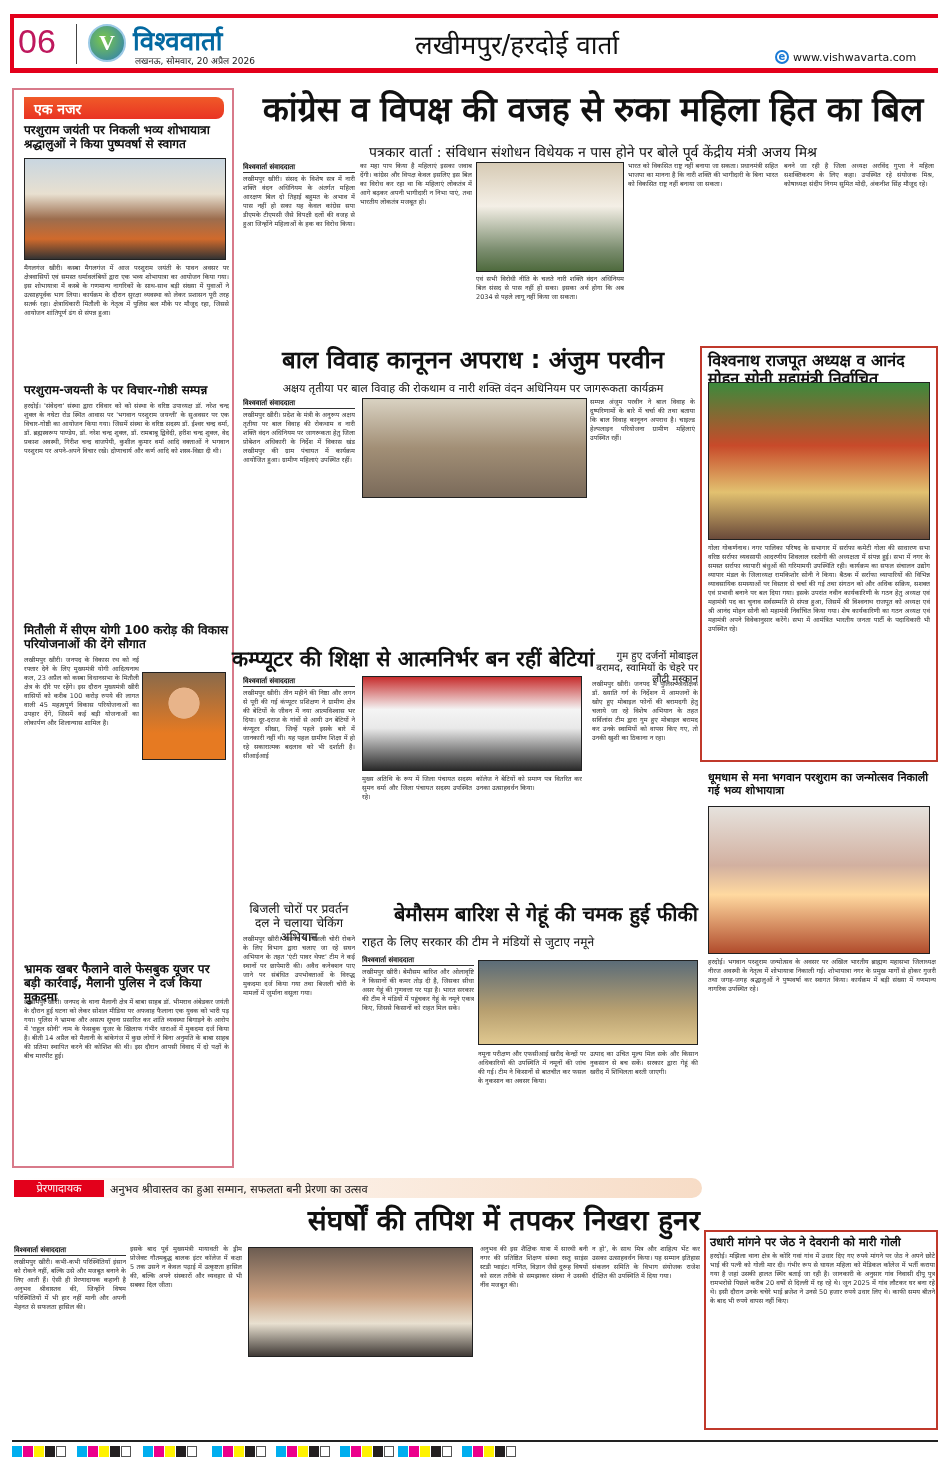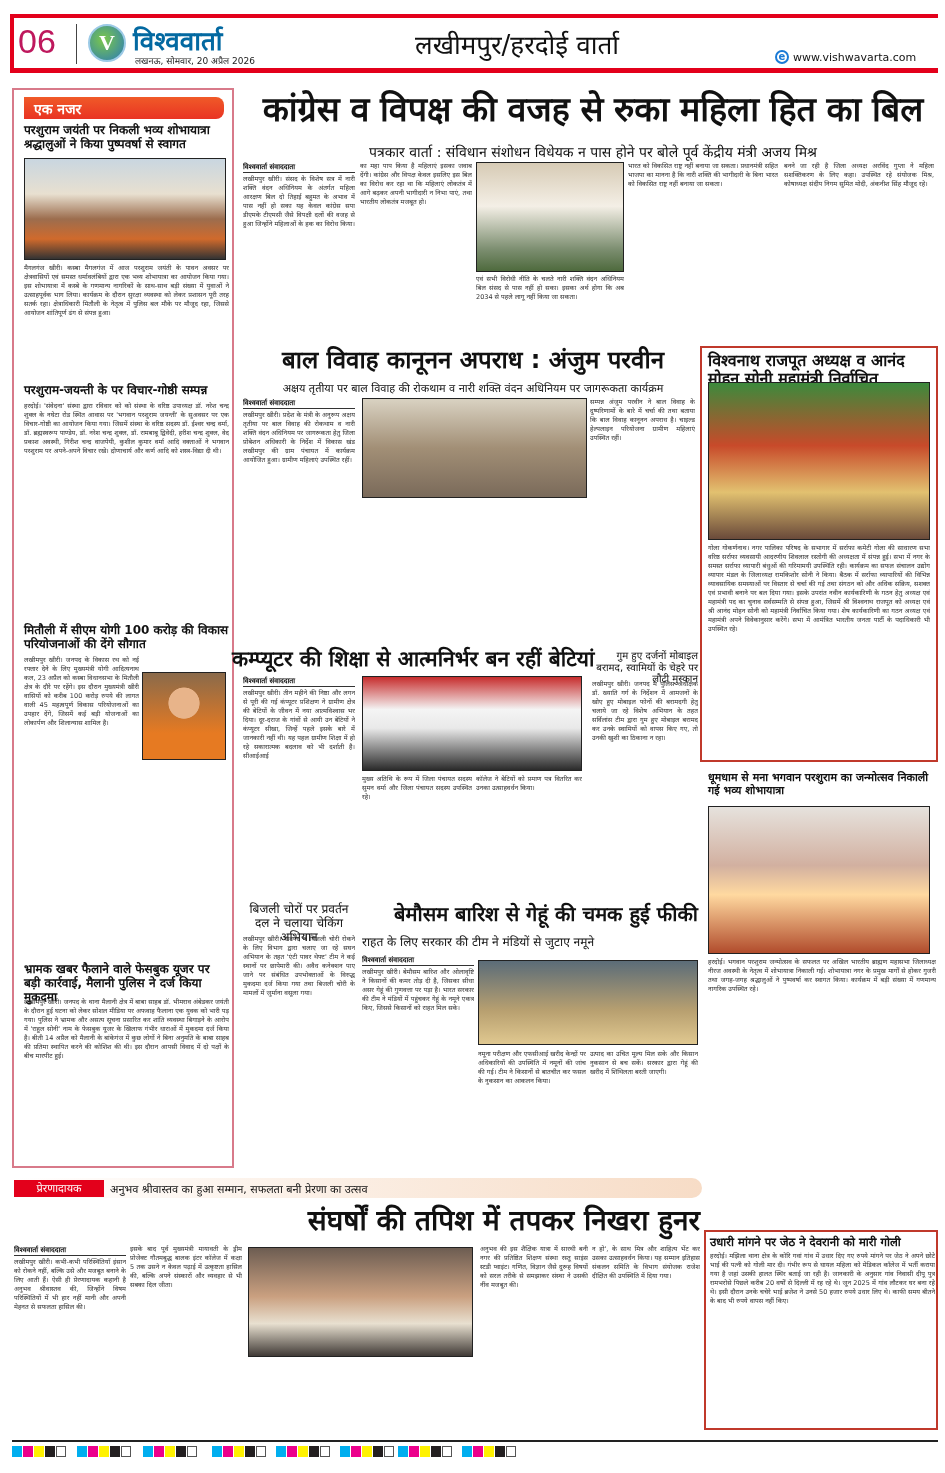--- a/index.html
+++ b/index.html
@@ -92,33 +92,33 @@
 </div>
 <div class="abs photo" style="left:362px;top:676px;width:220px;height:95px;background:linear-gradient(180deg,#c72d2d,#f4f4f4 35%,#e9e9e9 55%,#2b2b2b)"></div>
 <div class="col txt" style="left:362px;top:775px;width:110px;height:118px">मुख्य अतिथि के रूप में जिला पंचायत सदस्य सुमन वर्मा और जिला पंचायत सदस्य उपस्थित रहे।</div>
 <div class="col txt" style="left:476px;top:775px;width:106px;height:118px">कॉलेज ने बेटियों को प्रमाण पत्र वितरित कर उनका उत्साहवर्धन किया।</div>
 
 <div class="abs h" style="left:592px;top:650px;width:106px;font-size:10px;text-align:right;font-weight:normal">गुम हुए दर्जनों मोबाइल बरामद, स्वामियों के चेहरे पर लौटी मुस्कान</div>
 <div class="abs txt" style="left:592px;top:680px;width:106px;height:210px">लखीमपुर खीरी। जनपद में पुलिस अधीक्षक डॉ. ख्याति गर्ग के निर्देशन में आमजनों के खोए हुए मोबाइल फोनों की बरामदगी हेतु चलाये जा रहे विशेष अभियान के तहत सर्विलांस टीम द्वारा गुम हुए मोबाइल बरामद कर उनके स्वामियों को वापस किए गए, तो उनकी खुशी का ठिकाना न रहा।</div>
 
 <div class="abs h" style="left:708px;top:772px;width:225px;font-size:11px">धूमधाम से मना भगवान परशुराम का जन्मोत्सव निकाली गई भव्य शोभायात्रा</div>
 <div class="abs photo" style="left:708px;top:806px;width:222px;height:148px;background:linear-gradient(180deg,#e6e2dd,#d2b0a0 40%,#ffd9a0 60%,#b14c2c)"></div>
-<div class="abs txt" style="left:708px;top:958px;width:228px;height:210px">हरदोई। भगवान परशुराम जन्मोत्सव के सफलत पर अखिल भारतीय ब्राह्मण महासभा जिलाध्यक्ष नीरज अवस्थी के नेतृत्व में शोभायात्रा निकाली गई। शोभायात्रा नगर के प्रमुख मार्गों से होकर गुजरी तथा जगह-जगह श्रद्धालुओं ने पुष्पवर्षा कर स्वागत किया। कार्यक्रम में बड़ी संख्या में गणमान्य नागरिक उपस्थित रहे।</div>
+<div class="abs txt" style="left:708px;top:958px;width:228px;height:210px">हरदोई। भगवान परशुराम जन्मोत्सव के अवसर पर अखिल भारतीय ब्राह्मण महासभा जिलाध्यक्ष नीरज अवस्थी के नेतृत्व में शोभायात्रा निकाली गई। शोभायात्रा नगर के प्रमुख मार्गों से होकर गुजरी तथा जगह-जगह श्रद्धालुओं ने पुष्पवर्षा कर स्वागत किया। कार्यक्रम में बड़ी संख्या में गणमान्य नागरिक उपस्थित रहे।</div>
 
 <div class="abs h" style="left:243px;top:903px;width:112px;font-size:12px;text-align:center;font-weight:normal">बिजली चोरों पर प्रवर्तन दल ने चलाया चेकिंग अभियान</div>
 <div class="abs txt" style="left:243px;top:935px;width:112px;height:230px">लखीमपुर खीरी। जनपद में बिजली चोरी रोकने के लिए विभाग द्वारा चलाए जा रहे सघन अभियान के तहत 'एंटी पावर थेफ्ट' टीम ने कई स्थानों पर छापेमारी की। अवैध कनेक्शन पाए जाने पर संबंधित उपभोक्ताओं के विरुद्ध मुकदमा दर्ज किया गया तथा बिजली चोरी के मामलों में जुर्माना वसूला गया।</div>
 
 <div class="abs h" style="left:362px;top:903px;width:336px;font-size:20px;text-align:right">बेमौसम बारिश से गेहूं की चमक हुई फीकी</div>
 <div class="abs" style="left:362px;top:933px;width:336px;font-size:12px;text-align:left">राहत के लिए सरकार की टीम ने मंडियों से जुटाए नमूने</div>
 <div class="col" style="left:362px;top:955px;width:112px;height:210px">
   <div class="byline">विश्ववार्ता संवाददाता</div>
   <div class="txt" style="height:195px">लखीमपुर खीरी। बेमौसम बारिश और ओलावृष्टि ने किसानों की कमर तोड़ दी है, जिसका सीधा असर गेहूं की गुणवत्ता पर पड़ा है। भारत सरकार की टीम ने मंडियों में पहुंचकर गेहूं के नमूने एकत्र किए, जिससे किसानों को राहत मिल सके।</div>
 </div>
 <div class="abs photo" style="left:478px;top:960px;width:220px;height:85px;background:linear-gradient(180deg,#5b6c78,#b8a070 60%,#e0c890)"></div>
-<div class="col txt" style="left:478px;top:1050px;width:108px;height:115px">नमूना परीक्षण और एफसीआई खरीद केन्द्रों पर अधिकारियों की उपस्थिति में नमूनों की जांच की गई। टीम ने किसानों से बातचीत कर फसल के नुकसान का आकलन किया।</div>
+<div class="col txt" style="left:478px;top:1050px;width:108px;height:115px">नमूना परीक्षण और एफसीआई खरीद केन्द्रों पर अधिकारियों की उपस्थिति में नमूनों की जांच की गई। टीम ने किसानों से बातचीत कर फसल के नुकसान का अवसर किया।</div>
 <div class="col txt" style="left:590px;top:1050px;width:108px;height:115px">उत्पाद का उचित मूल्य मिल सके और किसान नुकसान से बच सकें। सरकार द्वारा गेहूं की खरीद में शिथिलता बरती जाएगी।</div>
 
 <div class="abs" style="left:12px;top:1178px;width:690px;height:20px;background:linear-gradient(90deg,#fff,#f7dcc6);border-radius:0 10px 10px 0"></div>
 <div class="abs" style="left:14px;top:1180px;width:90px;height:17px;background:#e3001b;color:#fff;font-size:11px;text-align:center;line-height:17px">प्रेरणादायक</div>
 <div class="abs" style="left:110px;top:1181px;width:580px;font-size:11px">अनुभव श्रीवास्तव का हुआ सम्मान, सफलता बनी प्रेरणा का उत्सव</div>
 <div class="abs h" style="left:14px;top:1205px;width:686px;font-size:28px;text-align:right">संघर्षों की तपिश में तपकर निखरा हुनर</div>
 <div class="col" style="left:14px;top:1245px;width:112px;height:185px">
   <div class="byline">विश्ववार्ता संवाददाता</div>
   <div class="txt" style="height:170px">लखीमपुर खीरी। कभी-कभी परिस्थितियाँ इंसान को रोकने नहीं, बल्कि उसे और मजबूत बनाने के लिए आती हैं। ऐसी ही प्रेरणादायक कहानी है अनुभव श्रीवास्तव की, जिन्होंने विषम परिस्थितियों में भी हार नहीं मानी और अपनी मेहनत से सफलता हासिल की।</div>
 </div>

